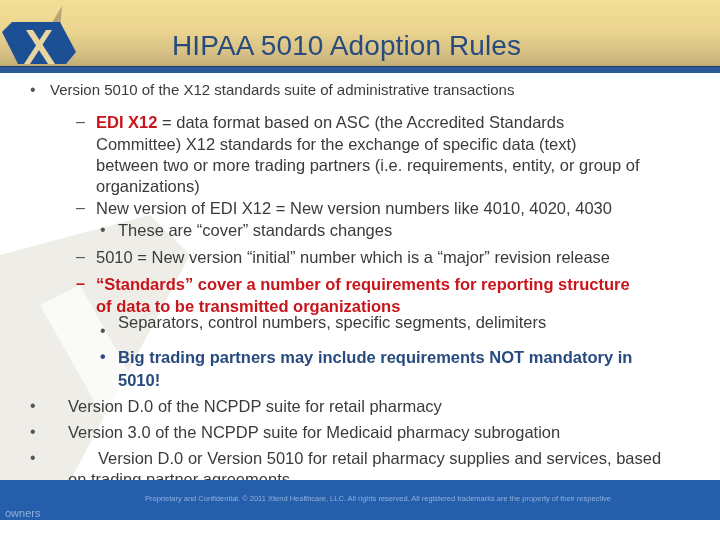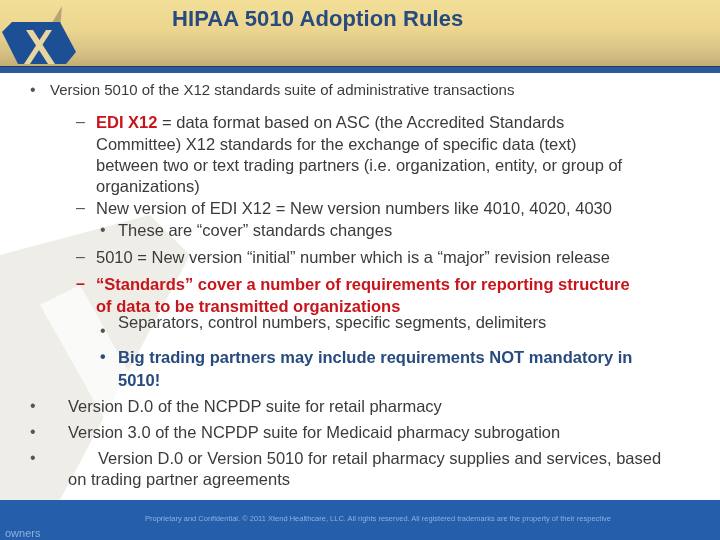--- a/index.html
+++ b/index.html
@@ -1,29 +1,29 @@
 <!DOCTYPE html>
 <html><head>
 <meta charset="utf-8">
 <style>
   html, body { margin:0; padding:0; }
   body { width:720px; height:540px; position:relative; overflow:hidden; background:#ffffff; font-family:"Liberation Sans", sans-serif; }
   .header { position:absolute; left:0; top:0; width:720px; height:66px;
     background:linear-gradient(to bottom, #f3df98 0%, #ecd58f 45%, #d6c085 80%, #c2ad75 100%); }
   .header-rule { position:absolute; left:0; top:66px; width:720px; height:6px; background:#2b5a9a; border-top:1px solid #1f3d68; }
   .logo { position:absolute; left:0; top:2px; width:80px; height:64px; }
-  .title { position:absolute; left:172px; top:6px; font-size:22px; font-weight:bold; color:#274b7f; letter-spacing:0.1px; }
+  .title { position:absolute; left:172px; top:30px; font-size:28px; font-weight:normal; color:#274b7f; letter-spacing:0.1px; }
   .watermark { position:absolute; left:0; top:215px; width:300px; height:285px; }
   .content { position:absolute; left:0; top:0; width:720px; }
   .line { position:absolute; font-size:16.5px; color:#3b3b3b; white-space:nowrap; line-height:20px; }
   .l1 { font-size:15px; }
   .bul { position:absolute; font-size:16px; color:#555; }
   .red { color:#c8141b; font-weight:bold; }
   .blue { color:#274b7f; font-weight:bold; }
-  .footer { position:absolute; left:0; top:500px; width:720px; height:40px; background:#255eab; }
+  .footer { position:absolute; left:0; top:480px; width:720px; height:40px; background:#255eab; }
   .footer-text { position:absolute; left:145px; top:14px; font-size:7.5px; color:#8fb0dc; white-space:nowrap; }
   .footer-text2 { position:absolute; left:5px; top:27px; font-size:11px; color:#8fb0dc; }
 </style>
 </head>
 <body>
 
 <div class="header">
   <svg class="logo" viewBox="0 0 80 64">
     <polygon points="44,34 62,4 60,28" fill="#b9a574"></polygon>
     <polygon points="2,30 12,20 60,20 76,50 66,62 18,62" fill="#1d4f95"></polygon>
@@ -39,21 +39,21 @@
   <polygon points="40,90 80,70 200,285 150,285" fill="#ffffff" opacity="0.7"></polygon>
 </svg>
 
 <div class="content">
   <span class="bul" style="left:30px;top:81px;">•</span>
   <div class="line l1" style="left:50px;top:80px;">Version 5010 of the X12 standards suite of administrative transactions</div>
 
   <span class="bul" style="left:76px;top:113px;">–</span>
   <div class="line" style="left:96px;top:112px;"><span class="red">EDI X12</span><span> = data format based on ASC (the Accredited Standards</span></div>
   <div class="line" style="left:96px;top:134px;">Committee) X12 standards for the exchange of specific data (text)</div>
-  <div class="line" style="left:96px;top:155px;">between two or text trading partners (i.e. organization, entity, or group of</div>
+  <div class="line" style="left:96px;top:155px;">between two or more trading partners (i.e. requirements, entity, or group of</div>
   <div class="line" style="left:96px;top:176px;">organizations)</div>
 
   <span class="bul" style="left:76px;top:199px;">–</span>
   <div class="line" style="left:96px;top:198px;">New version of EDI X12 = New version numbers like 4010, 4020, 4030</div>
 
   <span class="bul" style="left:100px;top:221px;">•</span>
   <div class="line" style="left:118px;top:220px;">These are “cover” standards changes</div>
 
   <span class="bul" style="left:76px;top:248px;">–</span>
   <div class="line" style="left:96px;top:247px;">5010 = New version “initial” number which is a “major” revision release</div>

